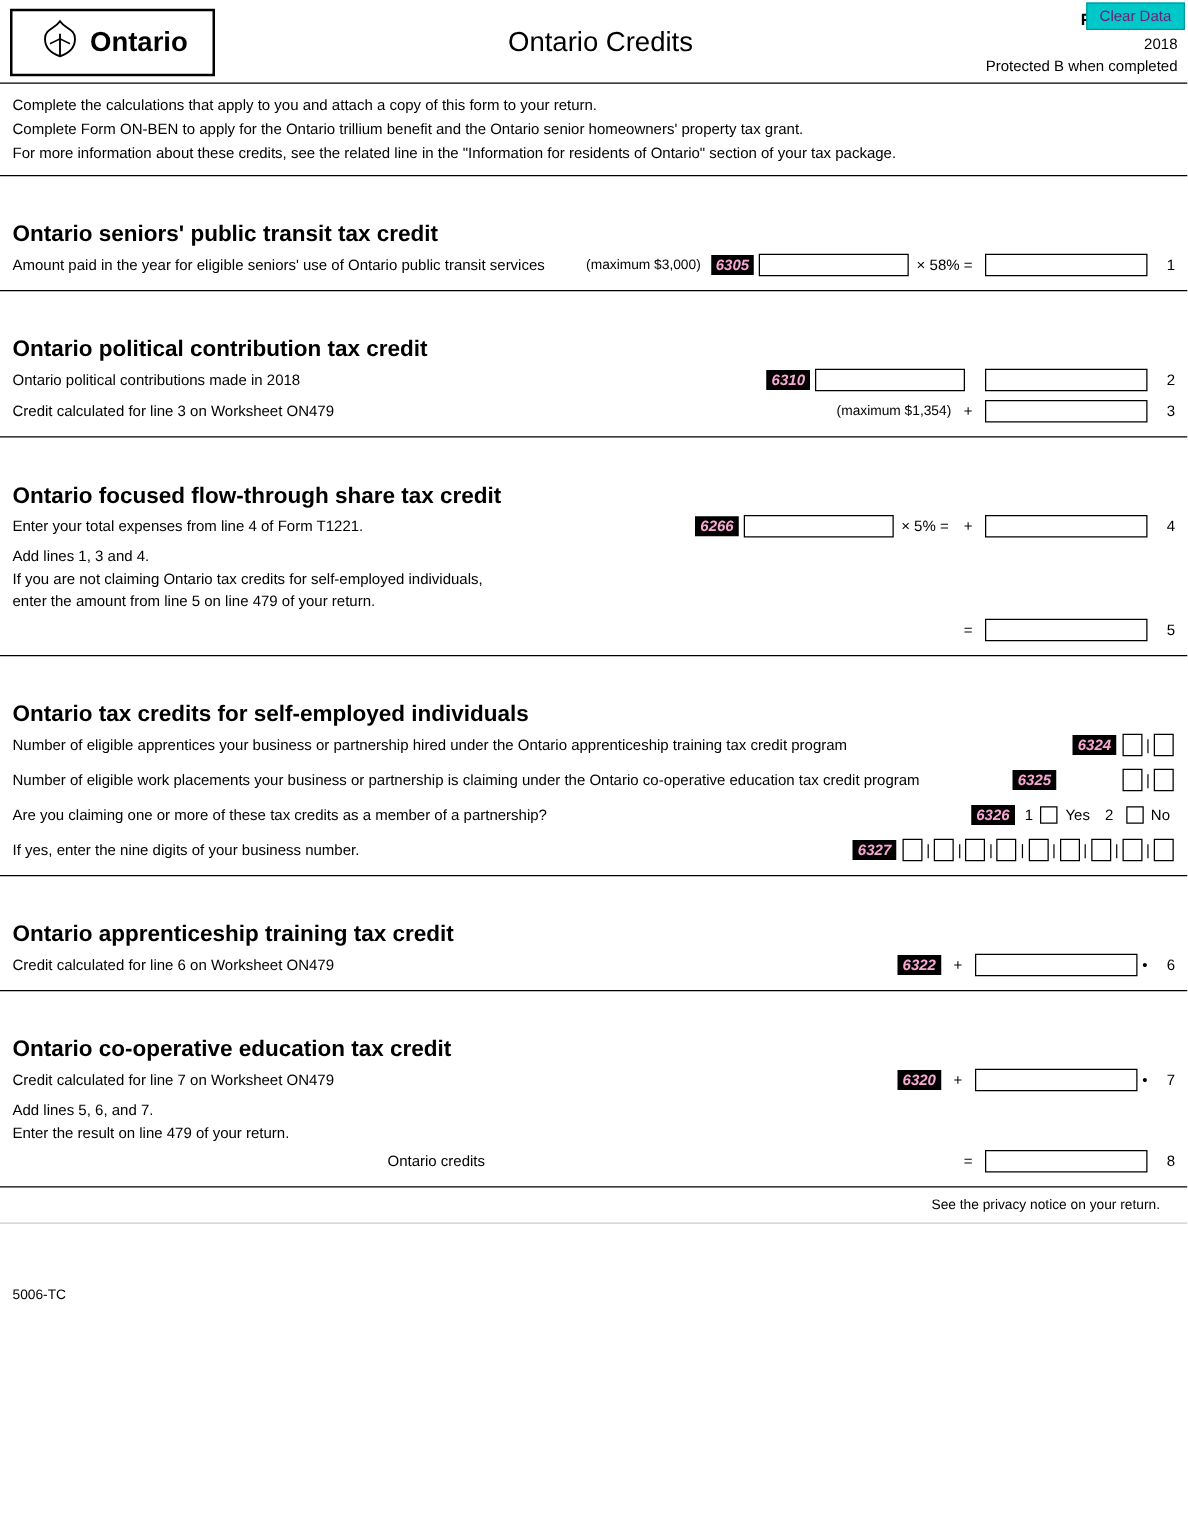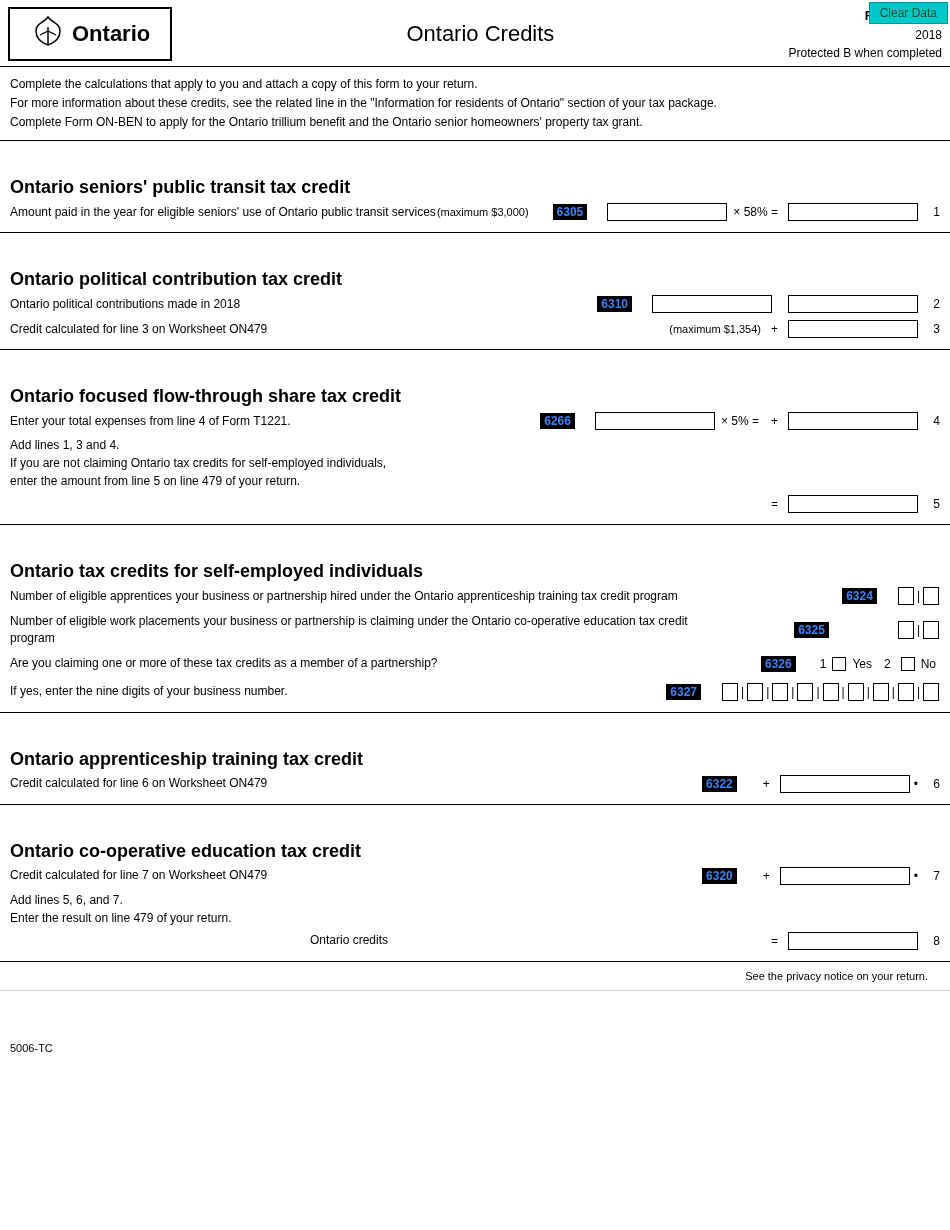--- a/index.html
+++ b/index.html
@@ -9,21 +9,21 @@
       background: #fff;
       color: #000;
       width: 950px;
       min-height: 1230px;
     }
     .clear-data-btn {
       position: absolute;
       top: 2px;
       right: 2px;
       background: #00c8c8;
-      color: #14532d;
+      color: #701a75;
       border: 1px solid #009999;
       padding: 3px 10px;
       font-size: 12px;
       cursor: pointer;
     }
     .header-row {
       display: flex;
       align-items: center;
       justify-content: space-between;
       padding: 6px 8px 4px 8px;
@@ -80,26 +80,27 @@
       margin: 3px 0;
       min-height: 22px;
     }
     .form-row-label {
       flex: 1;
       font-size: 12px;
       line-height: 1.4;
     }
     .field-code {
       background: #000;
-      color: #3b82f6;
+      color: #f9a8d4;
       font-weight: bold;
       padding: 1px 4px;
       font-size: 12px;
-      margin: 0 20px;
+      margin: 0 4px;
       white-space: nowrap;
+      font-style: italic;
     }
     .input-box {
       border: 1px solid #000;
       width: 120px;
       height: 18px;
       background: #fff;
     }
     .operator {
       margin: 0 6px;
       font-size: 12px;
@@ -176,22 +177,22 @@
   <div class="form-title">Ontario Credits</div>
   <div class="form-info">
     <div class="form-number">Form ON479</div>
     <div>2018</div>
     <div>Protected B when completed</div>
   </div>
 </div>
 
 <div class="intro-section">
   <div>Complete the calculations that apply to you and attach a copy of this form to your return.</div>
+  <div>Complete Form ON-BEN to apply for the Ontario trillium benefit and the Ontario senior homeowners' property tax grant.</div>
   <div>For more information about these credits, see the related line in the "Information for residents of Ontario" section of your tax package.</div>
-  <div>Complete Form ON-BEN to apply for the Ontario trillium benefit and the Ontario senior homeowners' property tax grant.</div>
 </div>
 
 <div class="section">
   <div class="section-title">Ontario seniors' public transit tax credit</div>
   <div class="form-row">
     <div class="form-row-label">Amount paid in the year for eligible seniors' use of Ontario public transit services</div>
     <span class="max-note">(maximum $3,000)</span>
     <span class="field-code">6305</span>
     <input class="input-box" type="text" style="">
     <span class="operator">× 58% =</span>

